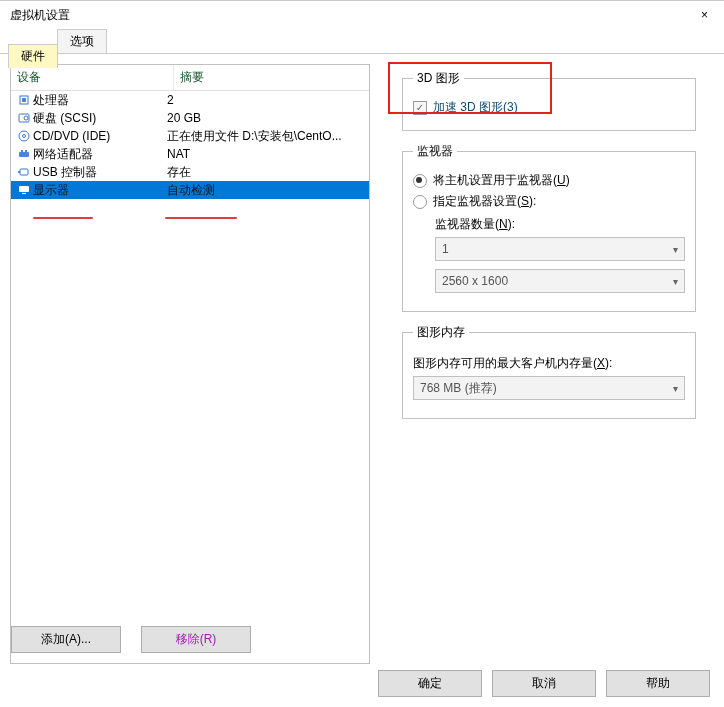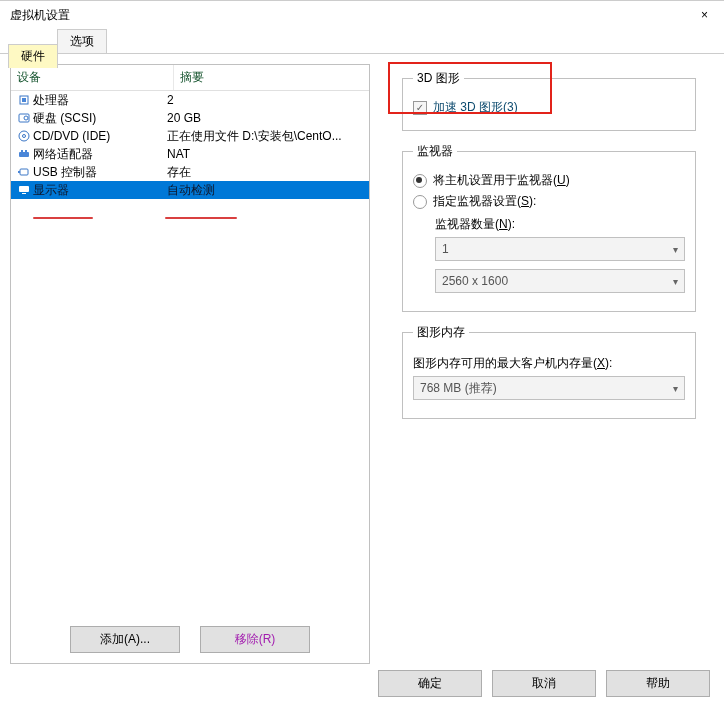--- a/index.html
+++ b/index.html
@@ -18,21 +18,21 @@
 .th{padding:4px 6px;font-size:12px;color:#14532d}
 .th.dev{width:150px;border-right:1px solid #e8e8e8}
 .th.sum{flex:1}
 .rows{}
 .row{display:flex;align-items:center;height:18px;padding:0 4px}
 .row .ic{width:18px;display:flex;justify-content:center;align-items:center}
 .row .nm{width:128px;white-space:nowrap;overflow:hidden}
 .row .sm{flex:1;white-space:nowrap;overflow:hidden;text-overflow:ellipsis;padding-left:6px}
 .row.selected{background:#0078d7;color:#0f172a}
 .underline{position:absolute;height:2px;background:#d94040;border-radius:2px}
-.btns{position:absolute;bottom:10px;left:0;right:0;display:flex;justify-content:center;gap:20px}
+.btns{position:absolute;bottom:10px;left:0;right:0;display:flex;gap:20px}
 .btn{min-width:80px;padding:4px 14px;border:1px solid #adadad;background:#e1e1e1;font-size:12px;text-align:center}
 .btn.disabled{color:#a21caf}
 fieldset{border:1px solid #c0c0c0;margin:6px 18px 12px;padding:8px 10px 10px}
 legend{font-size:12px;padding:0 4px}
 .redbox{position:absolute;border:2px solid #e2231a;pointer-events:none}
 .radio-row{display:flex;align-items:center;margin:4px 0;font-size:12px}
 .radio{width:12px;height:12px;border:1px solid #999;border-radius:50%;margin-right:6px;position:relative}
 .radio.checked::after{content:"";position:absolute;width:6px;height:6px;border-radius:50%;background:#333;top:2px;left:2px}
 .cb{width:12px;height:12px;border:1px solid #999;margin-right:6px;display:inline-flex;align-items:center;justify-content:center;font-size:10px;color:#666;background:#f6f6f6}
 .label-row{margin:6px 0 4px;font-size:12px}

